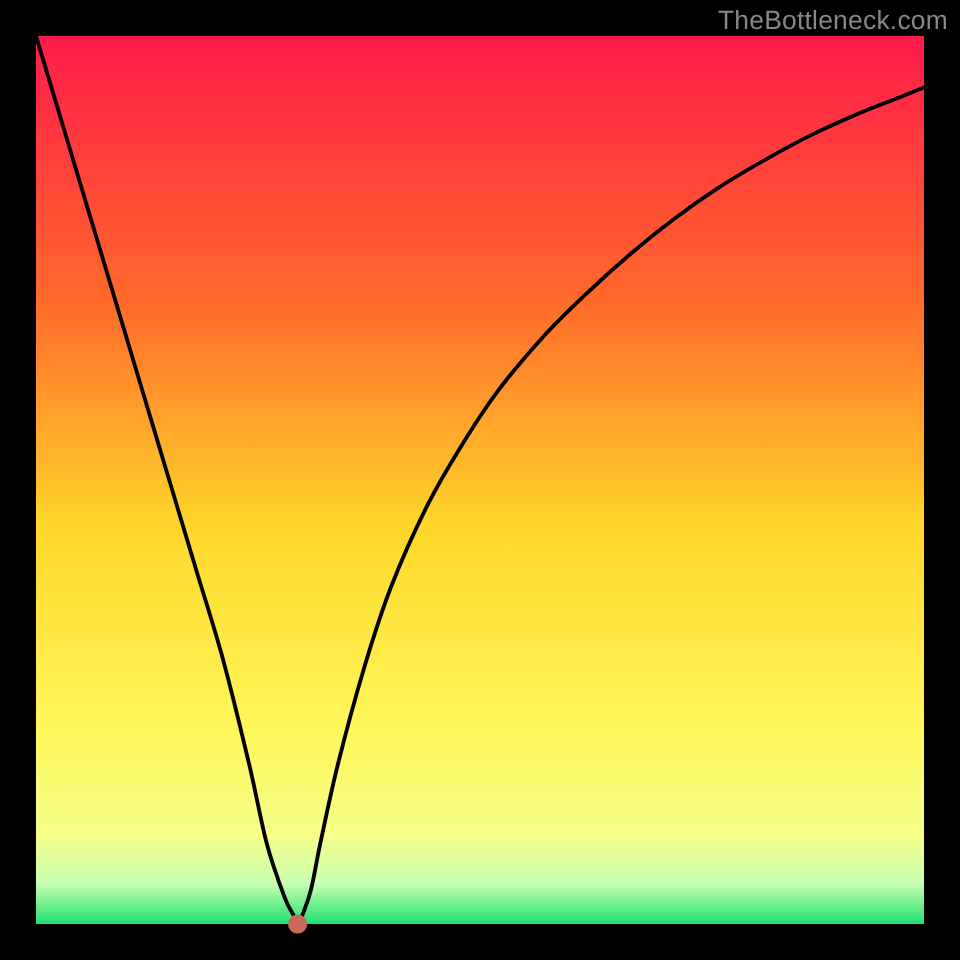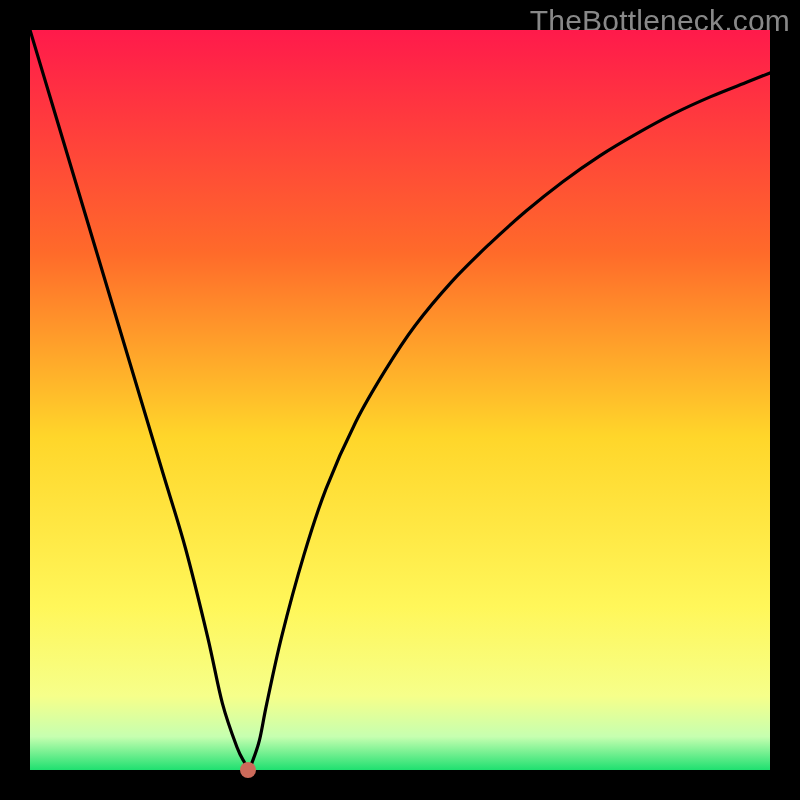--- a/index.html
+++ b/index.html
@@ -14,21 +14,21 @@
     position: absolute;
     width: 800px;
     height: 800px;
     background: #000;
   }
   .attribution {
     position: absolute;
     top: 4px;
     right: 10px;
     font-family: Arial, Helvetica, sans-serif;
-    font-size: 30px;
+    font-size: 22px;
     font-weight: 500;
     color: #888;
     letter-spacing: 0.2px;
   }
   .plot-area {
     position: absolute;
     left: 30px;
     top: 30px;
     width: 740px;
     height: 740px;

